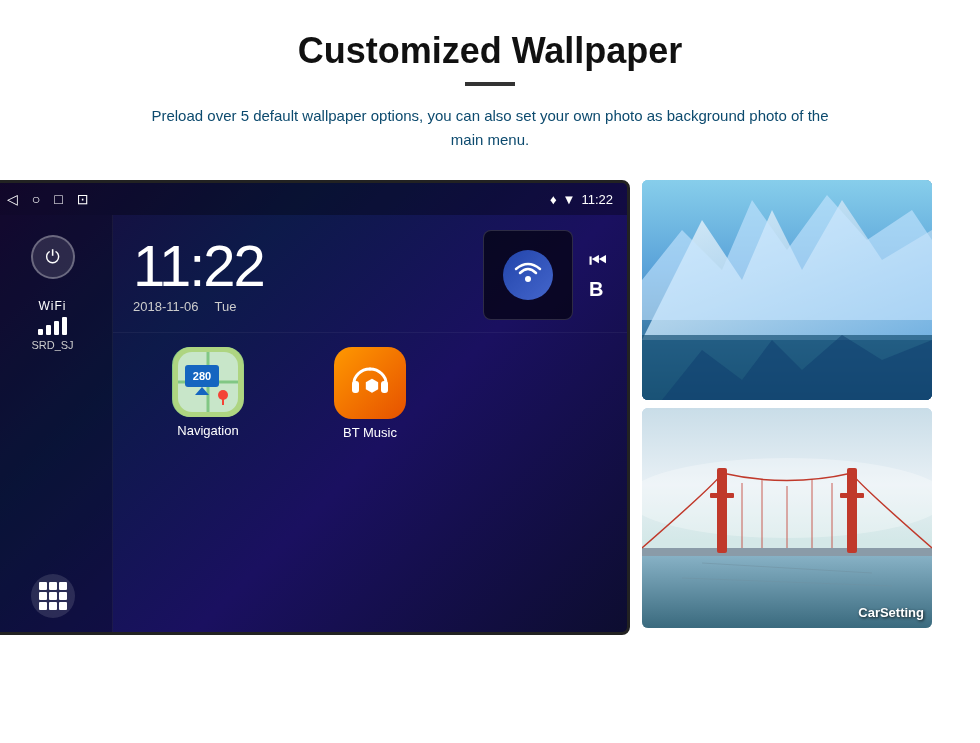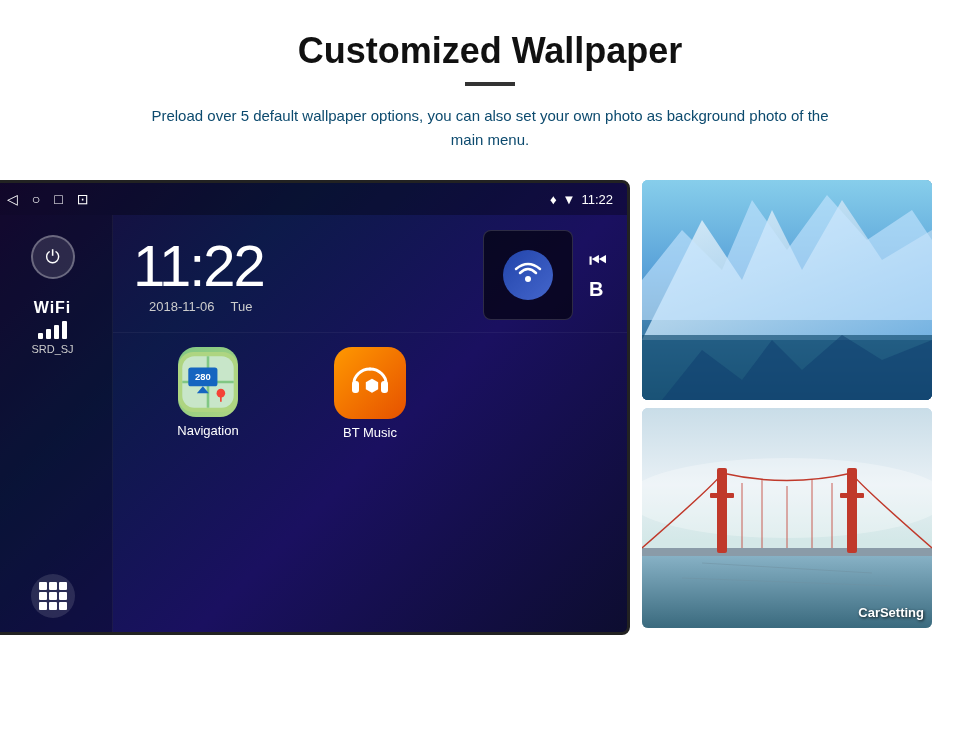--- a/index.html
+++ b/index.html
@@ -124,22 +124,22 @@
       color: #fff;
       font-size: 18px;
     }
 
     .wifi-widget {
       text-align: center;
       color: #fff;
     }
 
     .wifi-label {
-      font-size: 16px;
-      font-weight: 700;
+      font-size: 12px;
+      font-weight: 400;
       letter-spacing: 1px;
       text-align: center;
     }
 
     .wifi-bars {
       display: flex;
       align-items: flex-end;
       justify-content: center;
       gap: 3px;
       margin: 4px 0;
@@ -210,21 +210,20 @@
       line-height: 1;
       color: #fff;
     }
 
     .clock-info {
       display: flex;
       gap: 16px;
       font-size: 13px;
       color: #ccc;
       margin-top: 4px;
-      margin-left: 16px;
     }
 
     .clock-right {
       display: flex;
       align-items: center;
       gap: 16px;
     }
 
     .media-widget {
       width: 90px;
@@ -352,21 +351,21 @@
     }
 
     
     .chrome-svg {
       width: 50px;
       height: 50px;
     }
 
     
     .nav-map-icon {
-      width: 60px;
+      width: 72px;
       height: 70px;
       background: linear-gradient(135deg, #81c784, #aed581);
       border-radius: 18px;
       display: flex;
       align-items: center;
       justify-content: center;
       position: relative;
       overflow: hidden;
     }
   </style>

